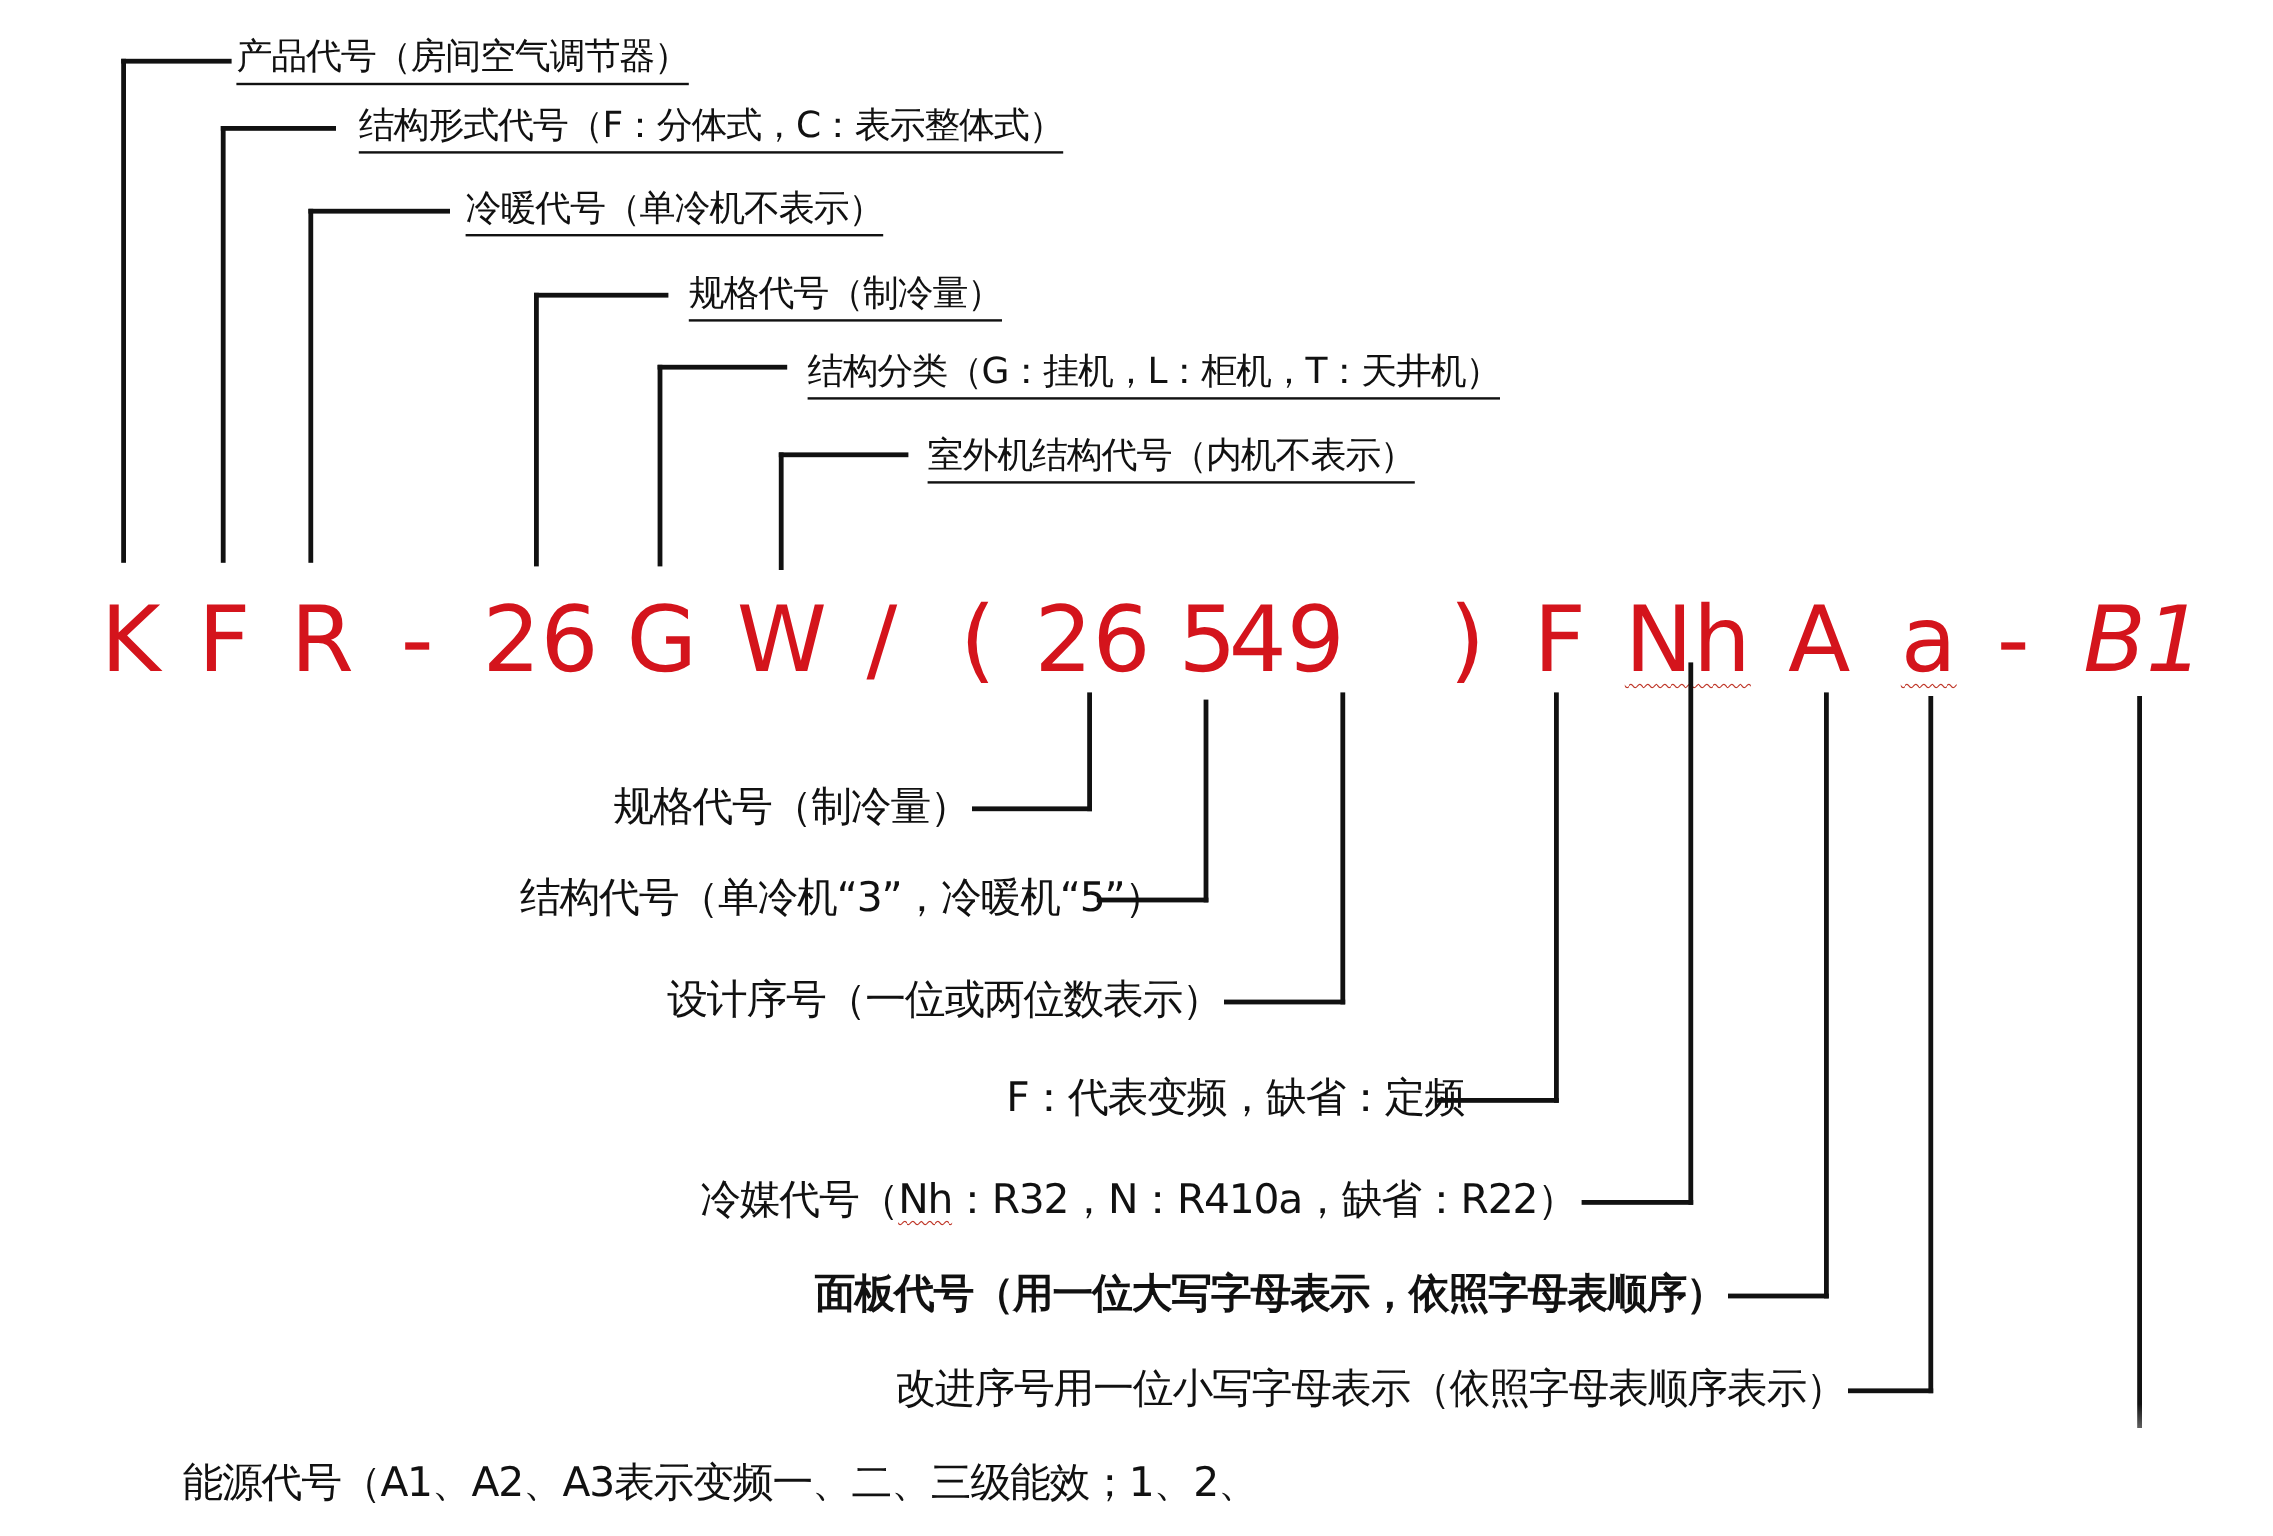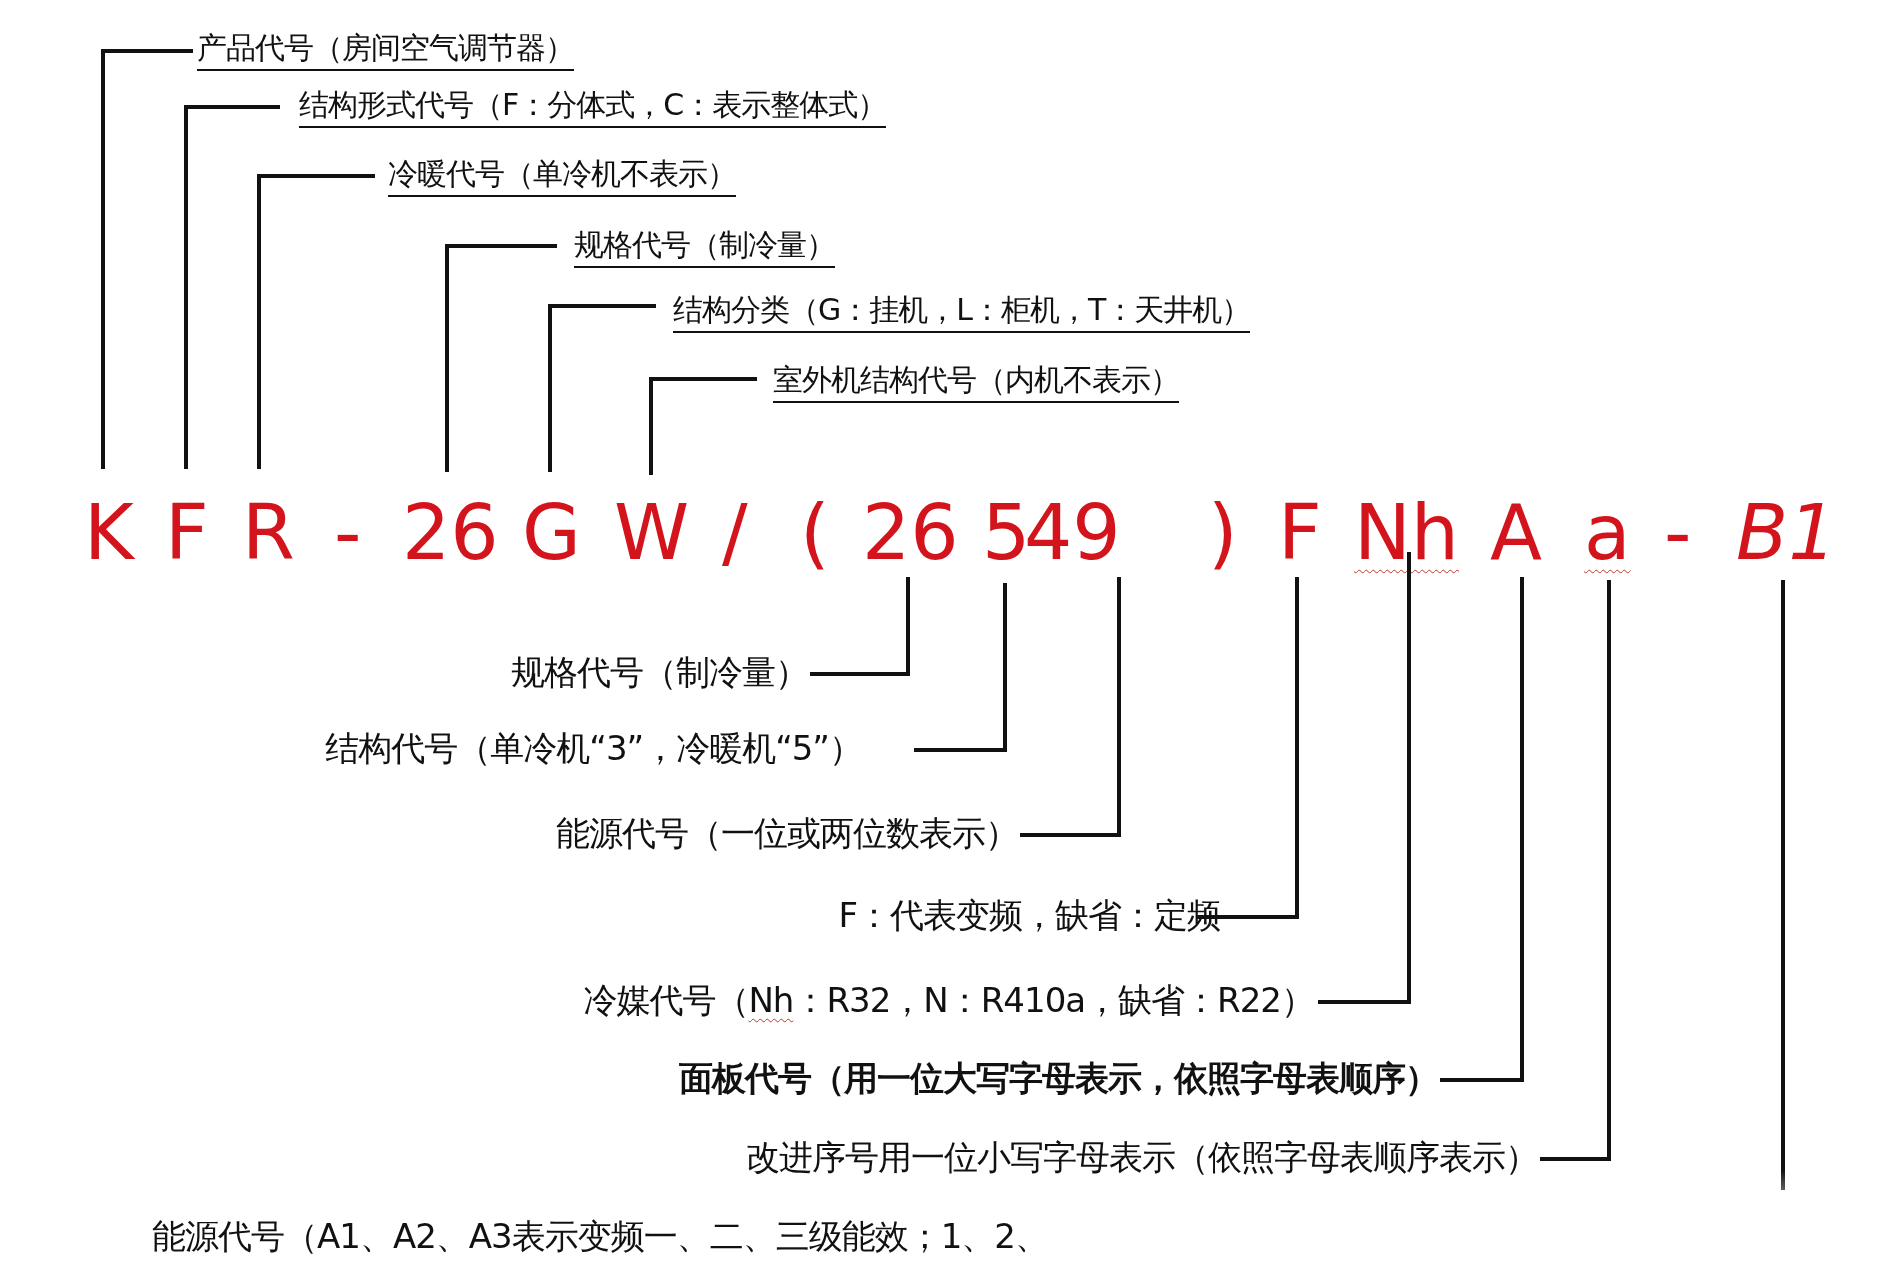--- a/index.html
+++ b/index.html
@@ -84,27 +84,27 @@
 <div>
   <div class="ln v" style="left:906px; top:577px; height:99px;"></div>
   <div class="ln h" style="left:810px; top:672px; width:100px;"></div>
 </div>
 <div class="bot-label" style="right:1086px; top:652px;">规格代号（制冷量）</div>
 
 <div>
   <div class="ln v" style="left:1003px; top:583px; height:169px;"></div>
   <div class="ln h" style="left:914px; top:748px; width:93px;"></div>
 </div>
-<div class="bot-label" style="right:1032px; top:728px;margin-left:32px;">结构代号（单冷机“3”，冷暖机“5”）</div>
+<div class="bot-label" style="right:924px; top:728px;margin-left:32px;">结构代号（单冷机“3”，冷暖机“5”）</div>
 
 <div>
   <div class="ln v" style="left:1117px; top:577px; height:260px;"></div>
   <div class="ln h" style="left:1020px; top:833px; width:101px;"></div>
 </div>
-<div class="bot-label" style="right:876px; top:813px;">能源代号（一位或两位数表示）</div>
+<div class="bot-label" style="right:876px; top:813px;">设计序号（一位或两位数表示）</div>
 
 <div>
   <div class="ln v" style="left:1295px; top:577px; height:342px;"></div>
   <div class="ln h" style="left:1196px; top:915px; width:103px;"></div>
 </div>
 <div class="bot-label" style="right:674px; top:895px;">F：代表变频，缺省：定频</div>
 
 <div>
   <div class="ln v" style="left:1407px; top:552px; height:452px;"></div>
   <div class="ln h" style="left:1318px; top:1000px; width:93px;"></div>

